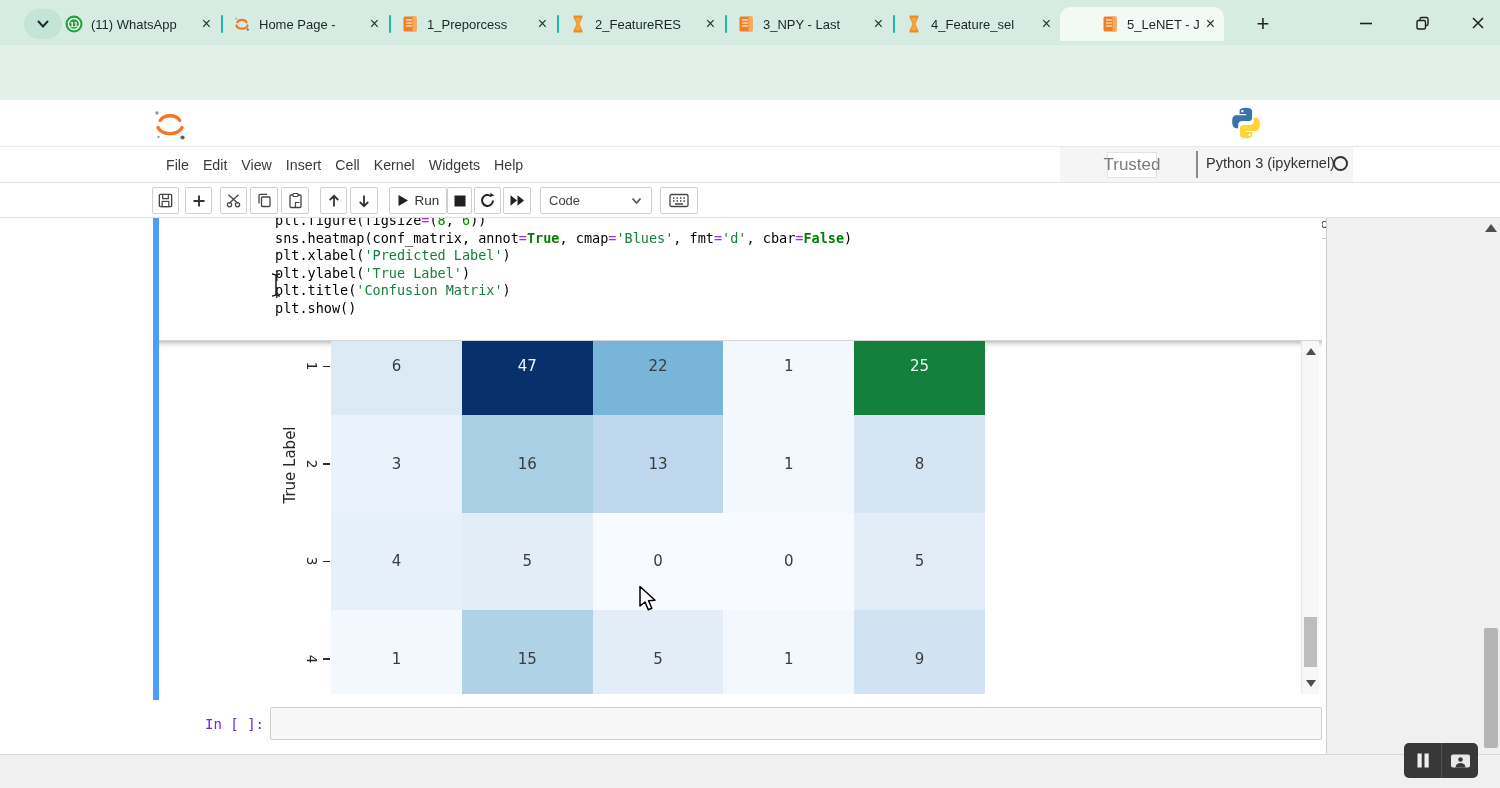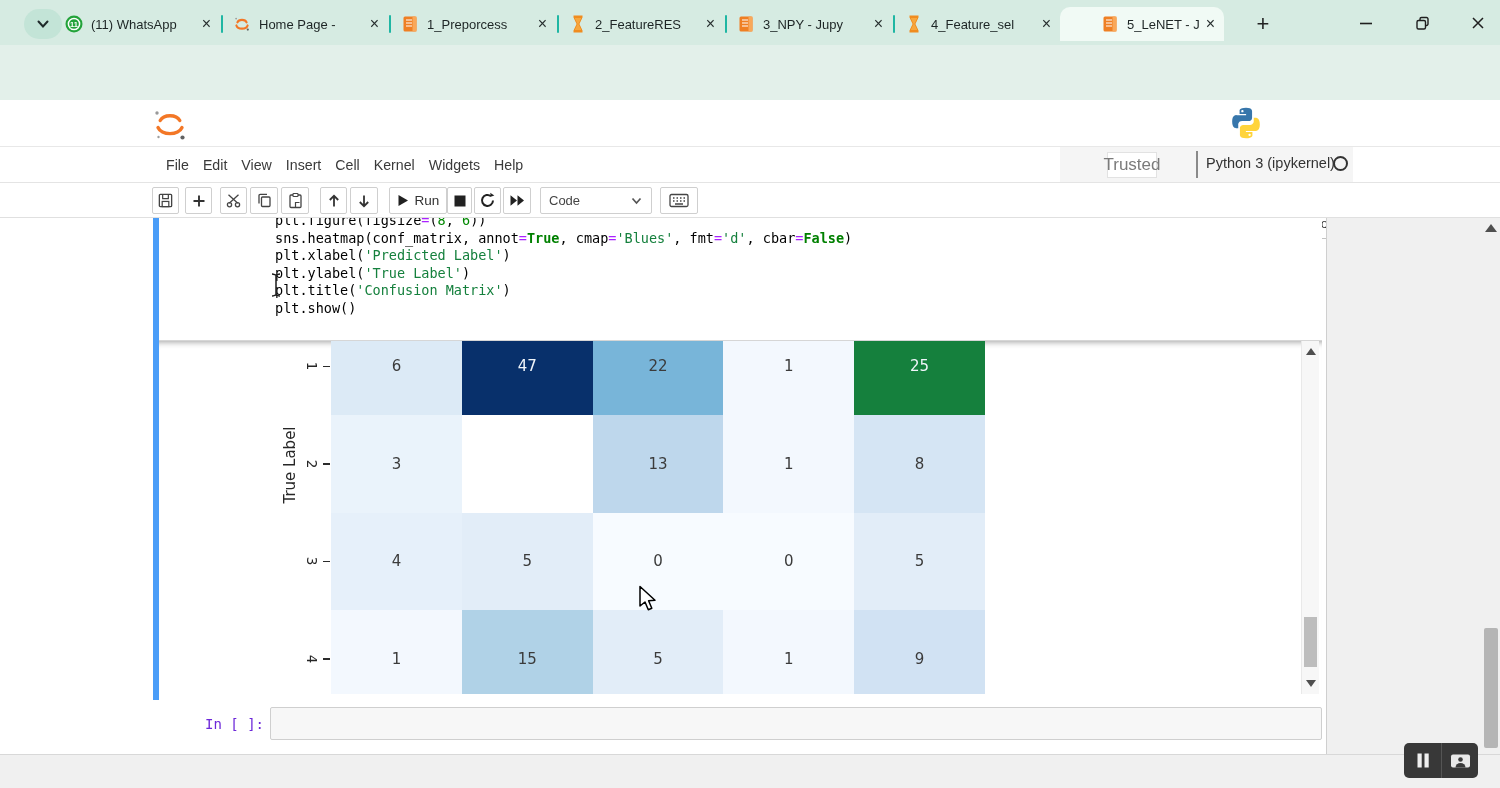--- a/index.html
+++ b/index.html
@@ -138,21 +138,21 @@
           <span class="tabtitle">2_FeatureRES</span>
           <span class="tabclose">×</span>
         </div>
         <div class="tabsep"></div>
         <div class="tab">
           <span class="fav"><svg width="18" height="18" viewBox="0 0 18 18">
               <rect x="2.5" y="1.5" width="13" height="15" rx="1.5" fill="#ef7f23"></rect>
               <rect x="11.5" y="1.5" width="4" height="15" fill="#f9a85a"></rect>
               <path d="M5,5 h6 M5,8 h6 M5,11 h6" stroke="#fff" stroke-width="1.2"></path>
             </svg></span>
-          <span class="tabtitle">3_NPY - Jupy</span>
+          <span class="tabtitle">3_NPY - Last</span>
           <span class="tabclose">×</span>
         </div>
         <div class="tabsep"></div>
         <div class="tab">
           <span class="fav"><svg width="18" height="18" viewBox="0 0 18 18">
               <path d="M4.5,1.5 h9 M4.5,16.5 h9" stroke="#f08c1f" stroke-width="2"></path>
               <path d="M5,2.5 h8 l-3.1,6.5 3.1,6.5 h-8 l3.1,-6.5 z" fill="#f7a73e" stroke="#f08c1f" stroke-width="1"></path>
             </svg></span>
           <span class="tabtitle">4_Feature_sel</span>
           <span class="tabclose">×</span>
@@ -374,20 +374,21 @@
   <div class="outputclip">
     <div id="heatmap-layer" class="abs" style="left:0;top:0;width:1163px;height:353px">
         <div class="hm-cell" style="left: 172px; top: -23.5px; width: 130.8px; height: 97.5px; background: rgb(220, 234, 246); color: rgb(59, 59, 59);">6</div>
         <div class="hm-cell" style="left: 302.8px; top: -23.5px; width: 130.8px; height: 97.5px; background: rgb(8, 48, 107); color: rgb(240, 245, 250);">47</div>
         <div class="hm-cell" style="left: 433.6px; top: -23.5px; width: 130.8px; height: 97.5px; background: rgb(120, 181, 217); color: rgb(59, 59, 59);">22</div>
         <div class="hm-cell" style="left: 564.4px; top: -23.5px; width: 130.8px; height: 97.5px; background: rgb(243, 248, 254); color: rgb(59, 59, 59);">1</div>
         <div class="hm-cell" style="left: 695.2px; top: -23.5px; width: 130.8px; height: 97.5px; background: #15803d; color: rgb(240, 245, 250);">25</div>
         <div class="hm-tick" style="left: 145px; top: 17.25px;">1</div>
         <div class="hm-mark" style="left: 164px; top: 24.5px;"></div>
         <div class="hm-cell" style="left: 172px; top: 74px; width: 130.8px; height: 97.5px; background: rgb(234, 243, 251); color: rgb(59, 59, 59);">3</div>
+        <div class="hm-cell" style="left: 302.8px; top: 74px; width: 130.8px; height: 97.5px; background: rgb(169, 207, 229); color: rgb(59, 59, 59);">16</div>
         <div class="hm-cell" style="left: 433.6px; top: 74px; width: 130.8px; height: 97.5px; background: rgb(190, 215, 236); color: rgb(59, 59, 59);">13</div>
         <div class="hm-cell" style="left: 564.4px; top: 74px; width: 130.8px; height: 97.5px; background: rgb(243, 248, 254); color: rgb(59, 59, 59);">1</div>
         <div class="hm-cell" style="left: 695.2px; top: 74px; width: 130.8px; height: 97.5px; background: rgb(213, 229, 244); color: rgb(59, 59, 59);">8</div>
         <div class="hm-tick" style="left: 145px; top: 114.75px;">2</div>
         <div class="hm-mark" style="left: 164px; top: 122px;"></div>
         <div class="hm-cell" style="left: 172px; top: 171.5px; width: 130.8px; height: 97.5px; background: rgb(230, 240, 250); color: rgb(59, 59, 59);">4</div>
         <div class="hm-cell" style="left: 302.8px; top: 171.5px; width: 130.8px; height: 97.5px; background: rgb(226, 237, 248); color: rgb(59, 59, 59);">5</div>
         <div class="hm-cell" style="left: 433.6px; top: 171.5px; width: 130.8px; height: 97.5px; background: rgb(247, 251, 255); color: rgb(59, 59, 59);">0</div>
         <div class="hm-cell" style="left: 564.4px; top: 171.5px; width: 130.8px; height: 97.5px; background: rgb(247, 251, 255); color: rgb(59, 59, 59);">0</div>
         <div class="hm-cell" style="left: 695.2px; top: 171.5px; width: 130.8px; height: 97.5px; background: rgb(226, 237, 248); color: rgb(59, 59, 59);">5</div>

